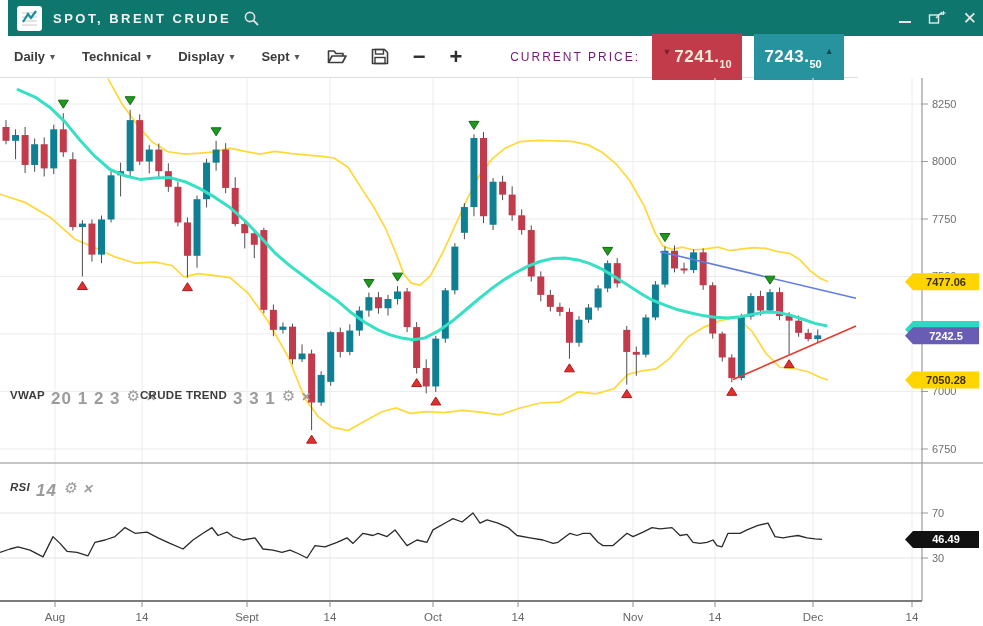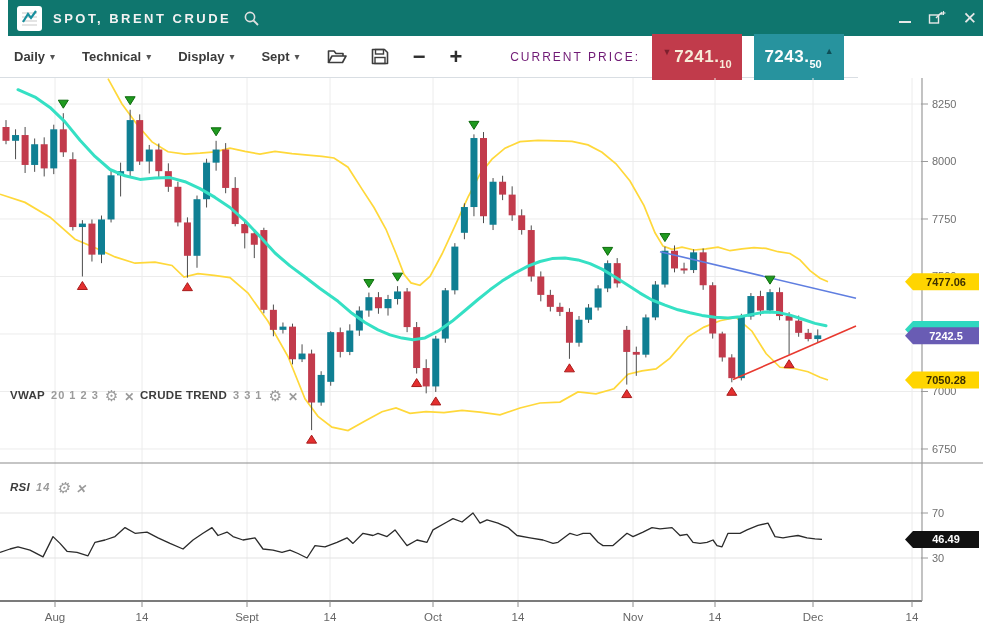--- a/index.html
+++ b/index.html
@@ -41,21 +41,21 @@
   .arr-up{color:#0e4f57;font-size:9px;margin-left:3px;margin-top:-12px;}
   .arr-up::after{content:"▲";}
 
   
   #chart-svg{position:absolute;left:0;top:78px;}
   svg text{font-family:"Liberation Sans",sans-serif;}
 
   
   .ind-row{position:absolute;display:flex;align-items:flex-start;gap:6px;z-index:5;}
   .ind-name{font-size:11.5px;font-weight:700;color:#3c3c3c;letter-spacing:0.3px;}
-  .ind-params{font-size:11px;font-weight:600;color:#9b9b9b;letter-spacing:1px;}
+  .ind-params{font-size:17px;font-weight:600;color:#9b9b9b;letter-spacing:1px;}
   .gear-btn,.x-btn{color:#9a9a9a;cursor:pointer;line-height:14px;}
   .gear-btn::after{content:"⚙";font-size:15px;}
   .x-btn::after{content:"✕";font-size:12px;font-weight:700;}
   #vwap-row{left:10px;top:389px;}
   #autotrend-row{left:140px;top:389px;}
   #rsi-row{left:10px;top:481px;font-style:italic;}
 </style>
 </head>
 <body>
 

